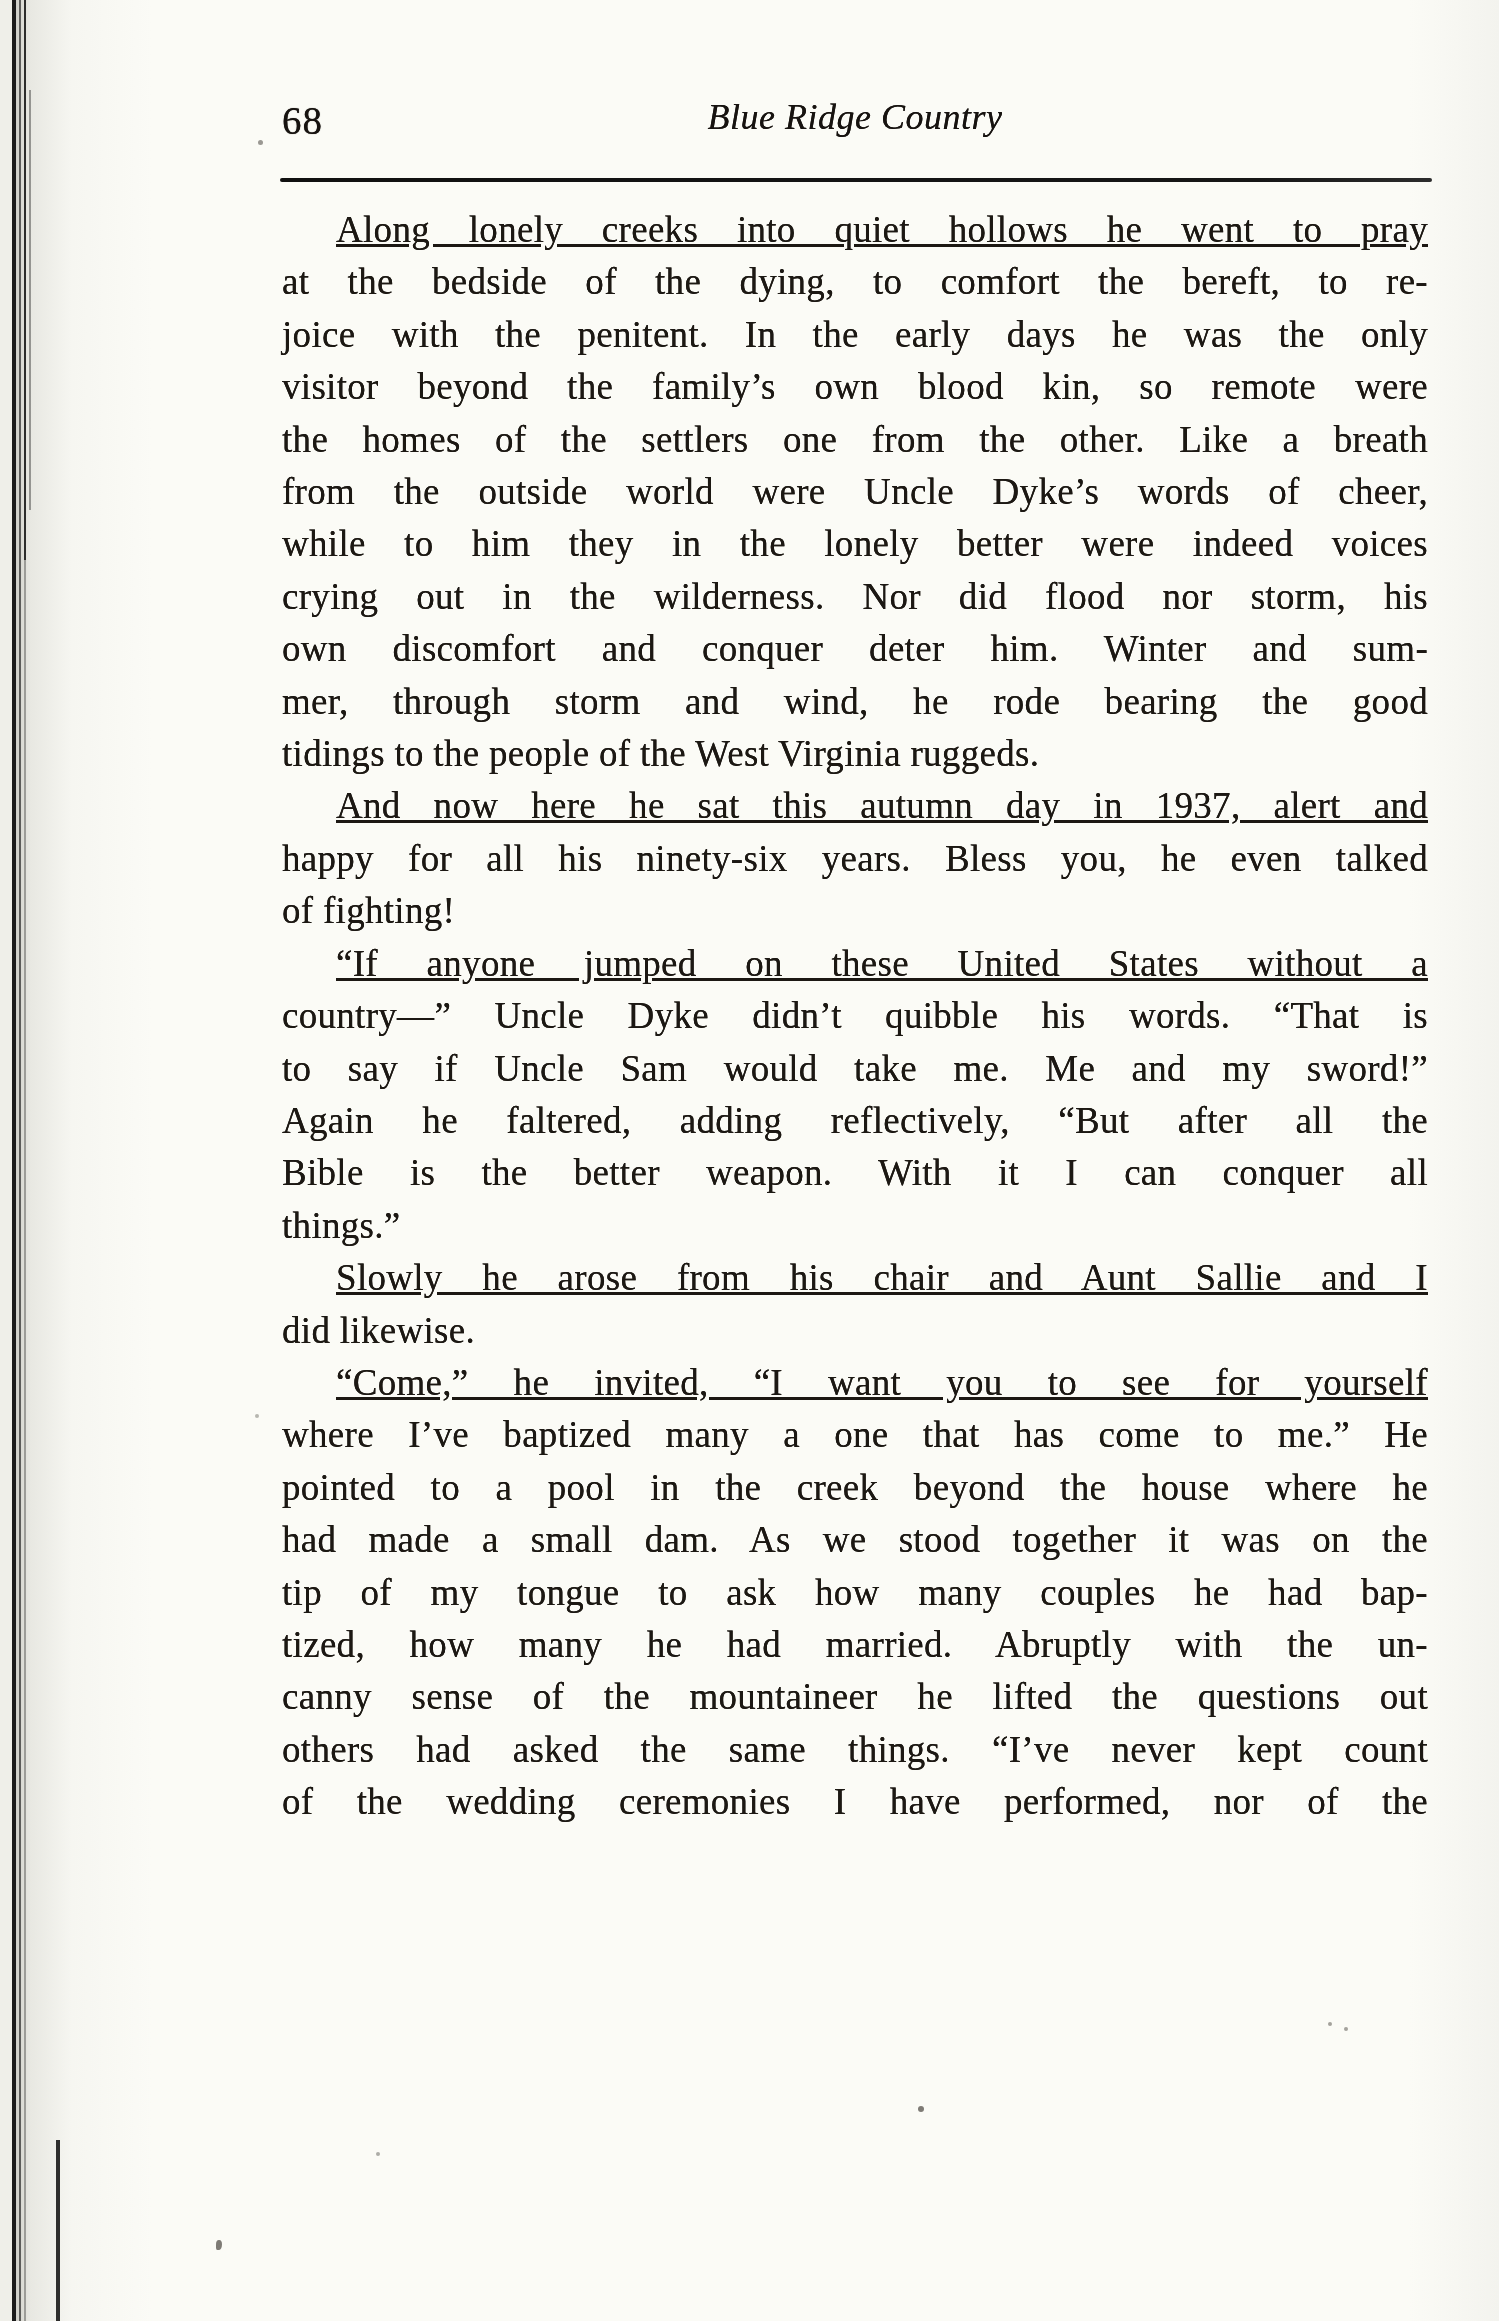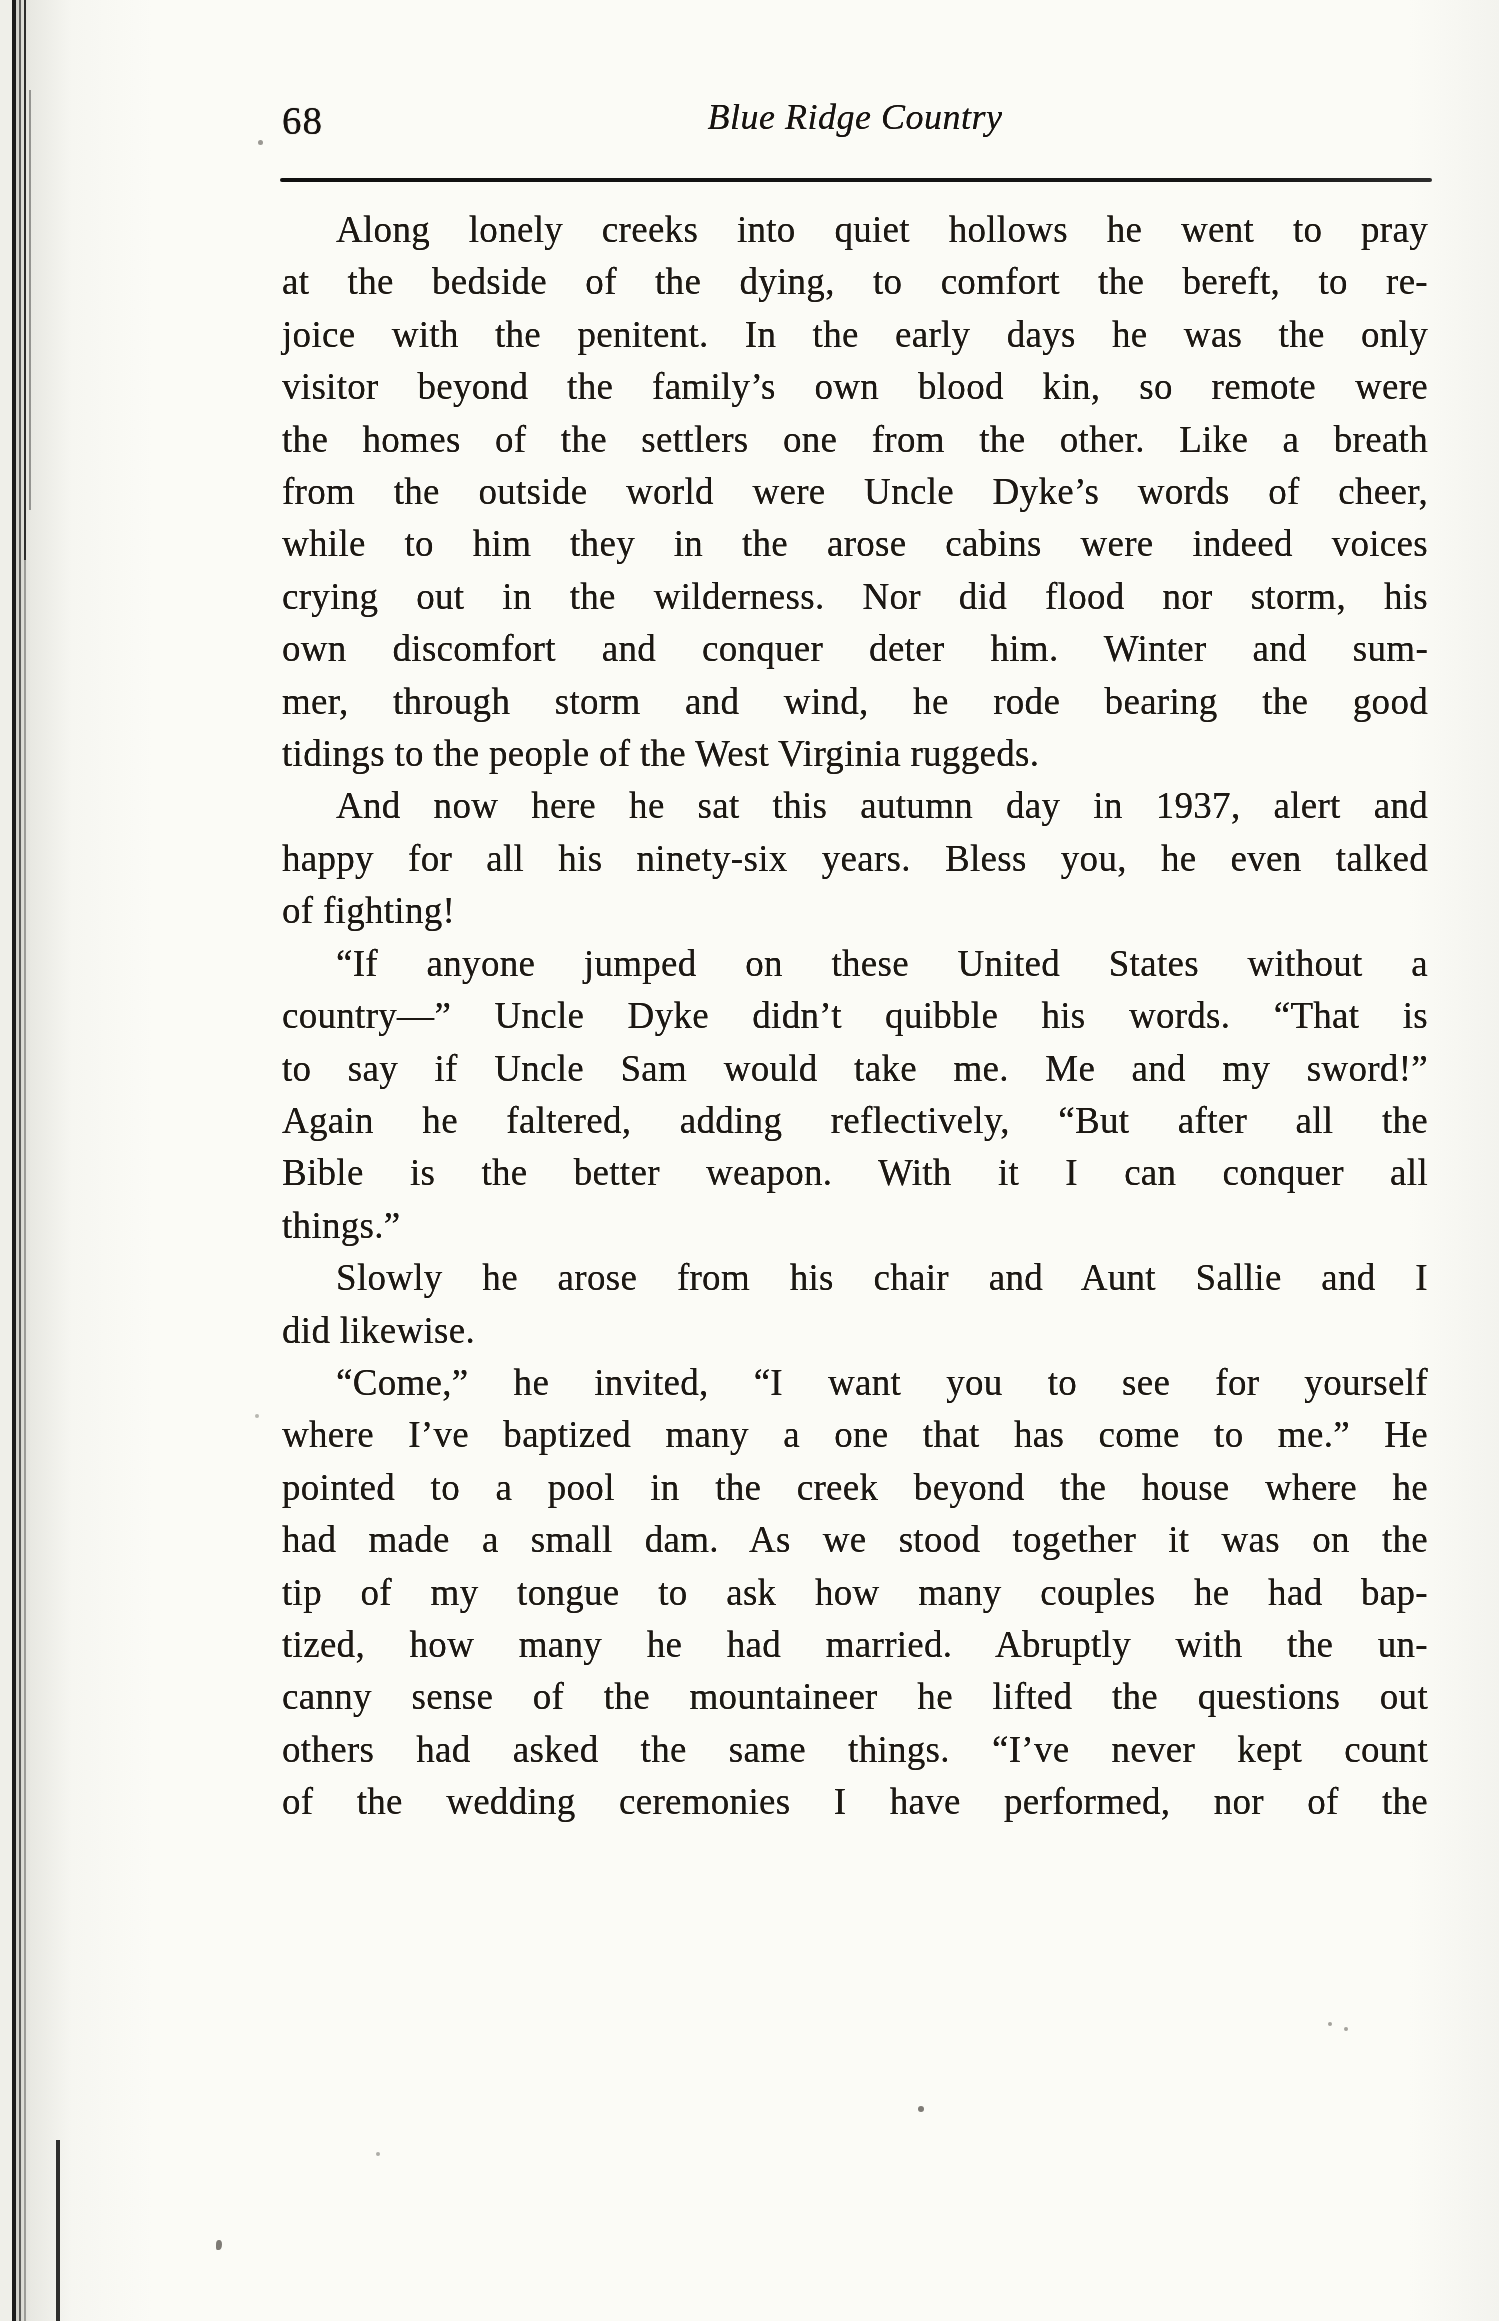--- a/index.html
+++ b/index.html
@@ -58,21 +58,21 @@
     text-shadow: 0 0 .6px currentColor;
   }
   .paragraph { margin: 0; }
   .line { white-space: nowrap; }
   .line.j {
     white-space: normal;
     text-align: justify;
     text-align-last: justify;
     text-justify: inter-word;
   }
-  .line.indent { padding-left: 54px; }
+  .line.indent { padding-left: 54px; text-decoration: underline; }
 
   
   .speck {
     position: absolute; background: #3a362f;
     border-radius: 50%; opacity: .65;
   }
   .sp1 { left: 246px;  top: 140px;  width: 5px; height: 5px; opacity: .5; }
   .sp2 { left: 1316px; top: 2022px; width: 4px; height: 4px; opacity: .45; }
   .sp3 { left: 1332px; top: 2027px; width: 4px; height: 4px; opacity: .45; }
   .sp4 { left: 906px;  top: 2106px; width: 6px; height: 6px; }
@@ -101,21 +101,21 @@
   <div class="rule"></div>
 
   <div class="text-body">
       <div class="paragraph">
         <div class="line j indent">Along lonely creeks into quiet hollows he went to pray</div>
         <div class="line j">at the bedside of the dying, to comfort the bereft, to re-</div>
         <div class="line j">joice with the penitent. In the early days he was the only</div>
         <div class="line j">visitor beyond the family’s own blood kin, so remote were</div>
         <div class="line j">the homes of the settlers one from the other. Like a breath</div>
         <div class="line j">from the outside world were Uncle Dyke’s words of cheer,</div>
-        <div class="line j">while to him they in the arose cabins were indeed voices</div>
+        <div class="line j">while to him they in the lonely better were indeed voices</div>
         <div class="line j">crying out in the wilderness. Nor did flood nor storm, his</div>
         <div class="line j">own discomfort and conquer deter him. Winter and sum-</div>
         <div class="line j">mer, through storm and wind, he rode bearing the good</div>
         <div class="line">tidings to the people of the West Virginia ruggeds.</div>
       </div>
       <div class="paragraph">
         <div class="line j indent">And now here he sat this autumn day in 1937, alert and</div>
         <div class="line j">happy for all his ninety-six years. Bless you, he even talked</div>
         <div class="line">of fighting!</div>
       </div>

